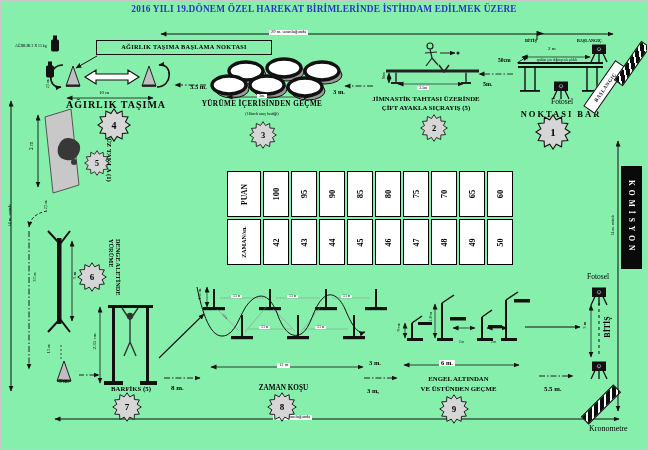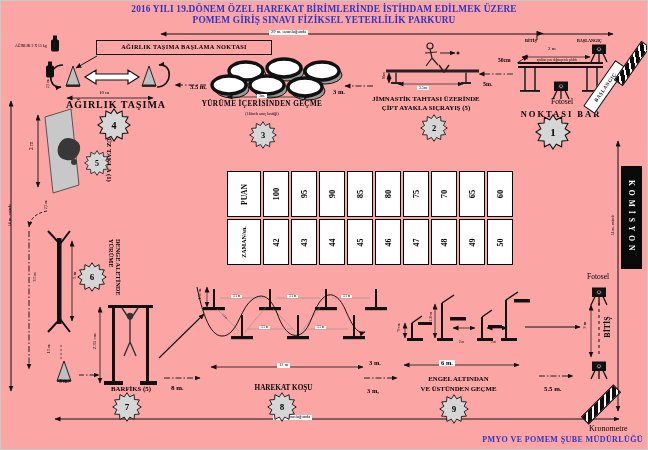--- a/index.html
+++ b/index.html
@@ -1,16 +1,16 @@
 <!DOCTYPE html>
 <html><head>
 <meta charset="utf-8">
 <style>
   html,body{margin:0;padding:0;background:#fff;}
-  #stage{position:relative;width:648px;height:450px;background:#fca5a5;border:1px solid #c9c9c9;
+  #stage{position:relative;width:648px;height:450px;background:#86efac;border:1px solid #c9c9c9;
          overflow:hidden;font-family:"Liberation Serif",serif;color:#000;box-sizing:border-box;}
   #draw{position:absolute;left:0;top:0;}
   .lbl{position:absolute;white-space:nowrap;line-height:1;font-family:"Liberation Serif",serif;}
   .b{font-weight:bold;}
   .ctr{text-align:center;}
   .bg{background:#fff;padding:0 2px;}
   .rup{transform:rotate(-90deg);transform-origin:center;}
   .vrl{writing-mode:vertical-rl;}
   .blue{color:#2d35c5;}
   .gear{position:absolute;display:flex;align-items:center;justify-content:center;}
@@ -217,22 +217,20 @@
 
     <g stroke="#111" fill="none">
       <use href="#camera" x="598" y="292"></use>
       <use href="#camera" x="598" y="366"></use>
       <line x1="598" y1="302" x2="598" y2="356" stroke-width="1" stroke-dasharray="3 3"></line>
       <line x1="590" y1="304" x2="590" y2="356" stroke-width="0.7" marker-start="url(#ah)" marker-end="url(#ah)"></line>
     </g>
   </svg>
 
   <div class="lbl b blue ctr" style="left:0;right:0;top:4px;font-size:9.3px;letter-spacing:.2px;">2016 YILI 19.DÖNEM ÖZEL HAREKAT BİRİMLERİNDE İSTİHDAM EDİLMEK ÜZERE</div>
-  <div class="lbl b blue ctr" style="left:0;right:0;top:15px;font-size:9.3px;letter-spacing:.2px;">POMEM GİRİŞ SINAVI FİZİKSEL YETERLİLİK PARKURU</div>
-  <div class="lbl b blue" style="right:4px;top:435px;font-size:8px;letter-spacing:.4px;">PMYO VE POMEM ŞUBE MÜDÜRLÜĞÜ</div>
 
   <div class="lbl bg" style="left:268px;top:29px;font-size:4.6px;">29 m. uzunluğunda</div>
   <div class="lbl bg" style="left:272px;top:414px;font-size:4.6px;">29 m. uzunluğunda</div>
   <div class="lbl rup ctr" style="left:-6px;top:212px;width:30px;font-size:4.4px;">14 m. eninde</div>
   <div class="lbl rup ctr" style="left:597px;top:222px;width:30px;font-size:4px;">14 m. eninde</div>
 
   <div class="lbl" style="left:14px;top:44px;font-size:3.8px;">AĞIRLIK 2 X 15 kg</div>
   <div class="lbl b boxed" style="left:95px;top:39px;width:174px;height:13px;font-size:6.3px;letter-spacing:.3px;">AĞIRLIK TAŞIMA BAŞLAMA NOKTASI</div>
   <div class="lbl" style="left:98px;top:89px;font-size:5px;">10 m</div>
   <div class="lbl b ctr" style="left:65px;top:99px;width:90px;font-size:10px;letter-spacing:1px;font-family:Liberation Serif, serif;">AĞIRLIK TAŞIMA</div>
@@ -334,21 +332,21 @@
         <span class="rcell" style="font-size:8px;">50</span>
       </div>
   </div>
 
   <div class="lbl b ctr" style="left:100px;top:385px;width:60px;font-size:6.8px;">BARFİKS (5)</div>
   <div class="lbl rup ctr" style="left:80px;top:338px;width:26px;font-size:5px;">2.35 cm</div>
   <div class="lbl rup ctr" style="left:40px;top:346px;width:18px;font-size:3.8px;">1.5 m</div>
   <div class="lbl" style="left:58px;top:378px;font-size:5.5px;">3 m.</div>
   <div class="lbl b" style="left:170px;top:384px;font-size:7px;">8 m.</div>
 
-  <div class="lbl b ctr" style="left:240px;top:384px;width:85px;font-size:7.2px;">HAREKAT KOŞU</div>
+  <div class="lbl b ctr" style="left:240px;top:384px;width:85px;font-size:7.2px;">ZAMAN KOŞU</div>
   <div class="lbl rup ctr" style="left:189px;top:291px;width:22px;font-size:3.8px;">1.50 m.</div>
   <div class="lbl bg" style="left:230px;top:293.5px;font-size:3.2px;">3.5 m</div>
   <div class="lbl bg" style="left:286px;top:293.5px;font-size:3.2px;">3.5 m</div>
   <div class="lbl bg" style="left:340px;top:293.5px;font-size:3.2px;">3.5 m</div>
   <div class="lbl bg" style="left:258px;top:324.5px;font-size:3.2px;">3.5 m</div>
   <div class="lbl bg" style="left:314px;top:324.5px;font-size:3.2px;">3.5 m</div>
   <div class="lbl" style="left:220px;top:314px;font-size:3px;transform:rotate(46deg);">1.5 m</div>
   <div class="lbl bg" style="left:276px;top:362px;font-size:4.5px;">12 m</div>
 
   <div class="lbl b" style="left:368px;top:359px;font-size:6.5px;">3 m.</div>

